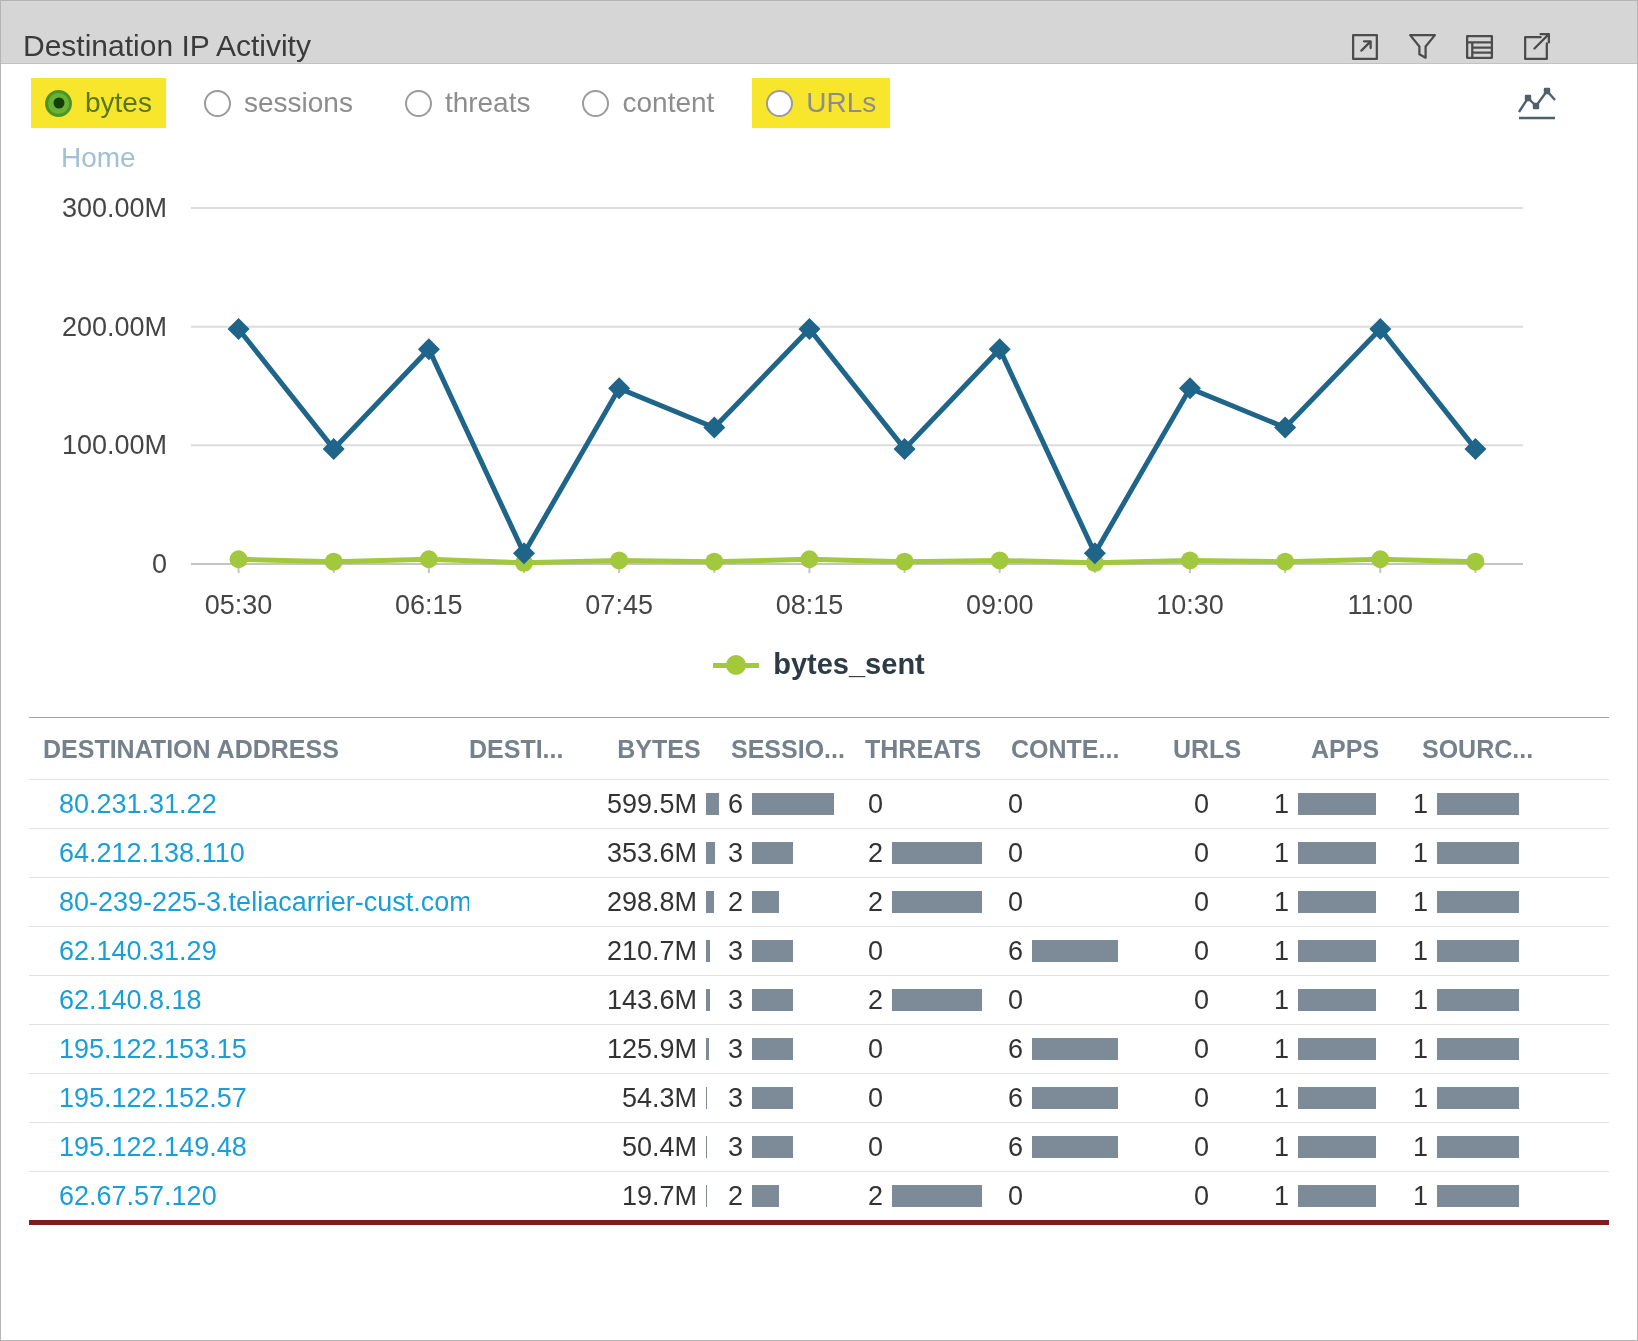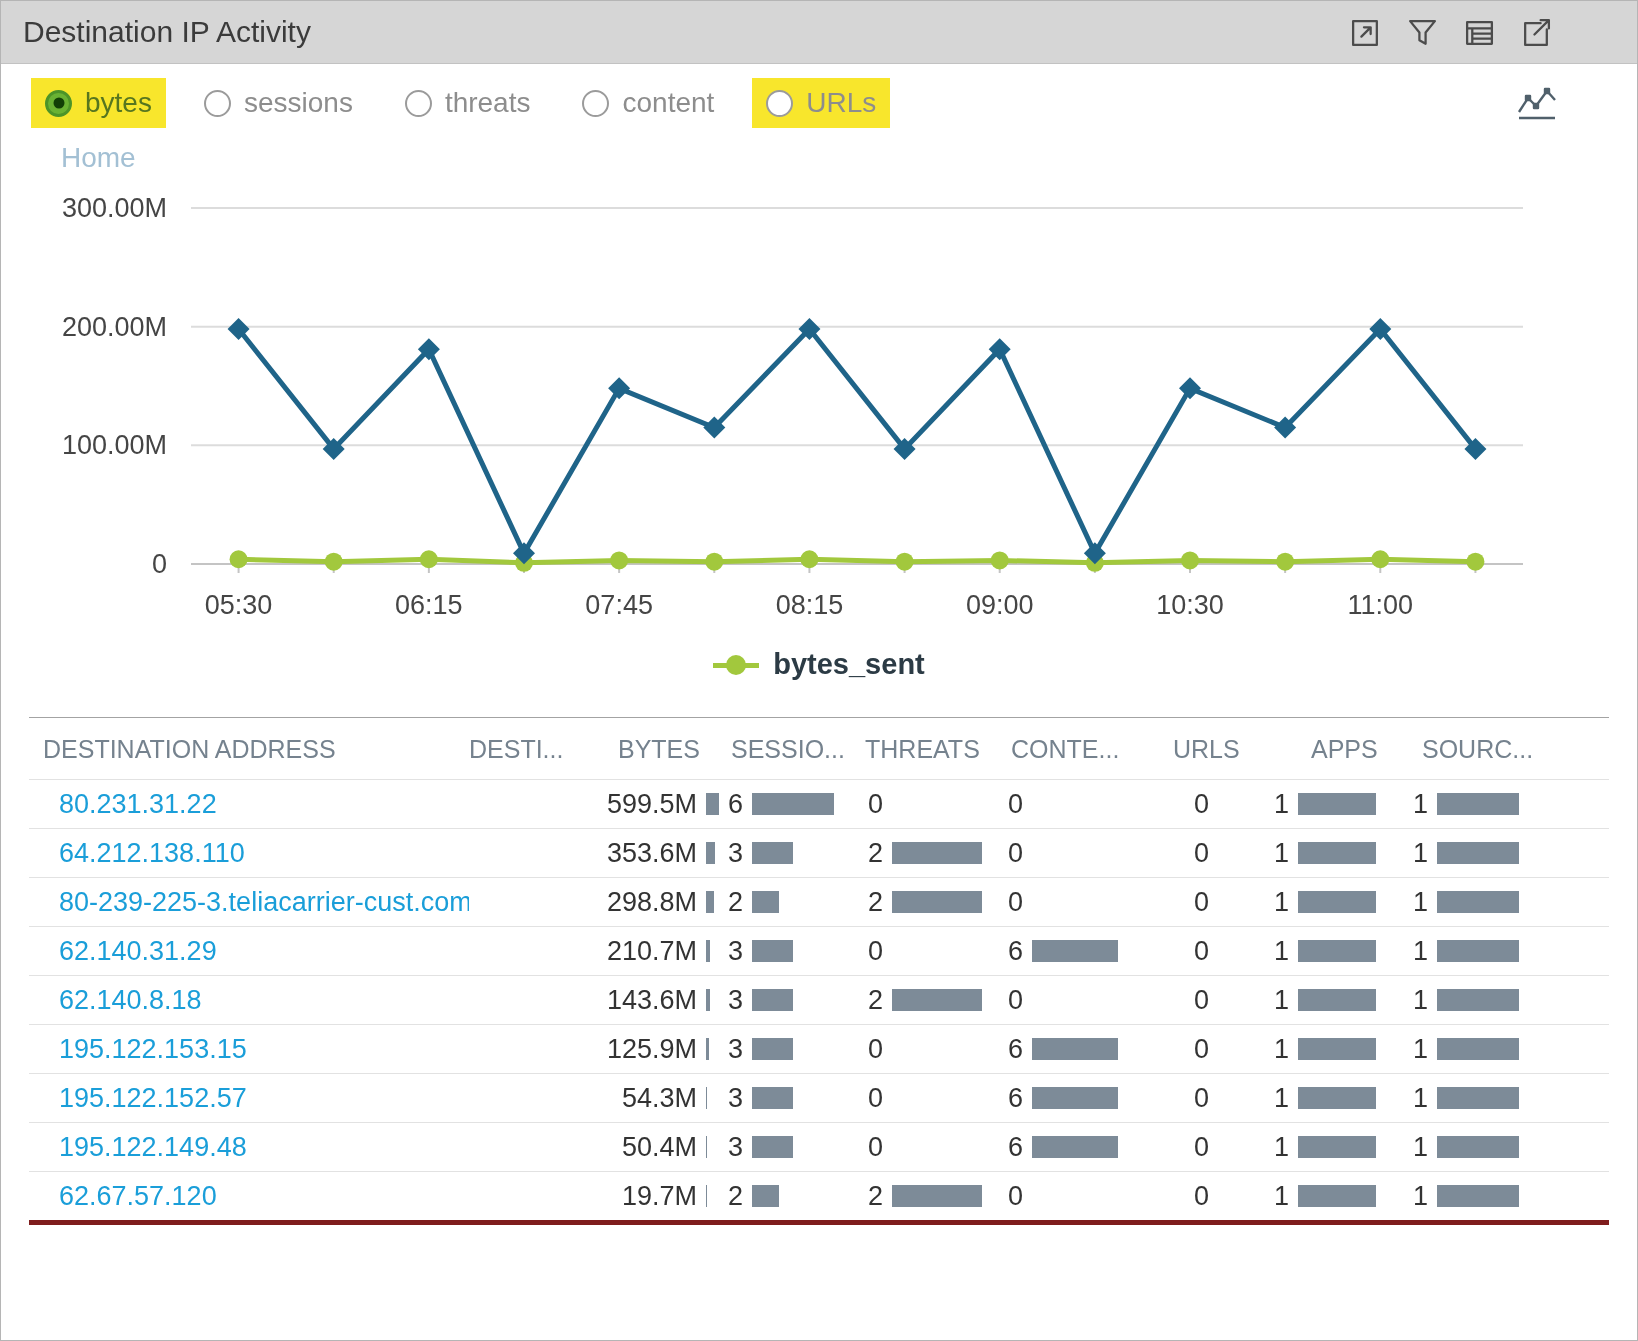--- a/index.html
+++ b/index.html
@@ -12,21 +12,21 @@
   .panel {
     width: 1638px; height: 1341px;
     border: 1px solid #b5b5b5;
     background: #fff;
     display: flex; flex-direction: column;
   }
   
   .header {
     height: 63px; flex: 0 0 auto;
     background: #d6d6d6;
-    display: flex; align-items: center;
+    display: flex; align-items: flex-end;
     padding: 0 84px 0 22px;
     border-bottom: 1px solid #c2c2c2;
   }
   .title { font-size: 30px; color: #3b3b3b; }
   .header-icons { margin-left: auto; display: flex; gap: 24px; align-items: center; }
   .hicon { width: 33px; height: 33px; cursor: pointer; display: inline-block; }
   .hicon svg { width: 100%; height: 100%; stroke: #4c4c4c; fill: none; stroke-width: 2.2; stroke-linecap: round; stroke-linejoin: round; }
   
   .toolbar { display: flex; align-items: center; padding: 14px 78px 0 30px; }
   .radio-group { display: flex; align-items: center; gap: 24px; }
@@ -49,21 +49,21 @@
   .legend-item { display: flex; align-items: center; gap: 14px; cursor: pointer; }
   .legend-label { font-size: 29px; font-weight: bold; color: #2c3b45; }
   .lmarker { position: relative; width: 46px; height: 26px; flex: 0 0 auto; }
   .lmarker .lline { position: absolute; top: 11px; left: 0; width: 100%; height: 5px; }
   .lmarker .ldot { position: absolute; top: 3px; left: 13px; width: 20px; height: 20px; border-radius: 50%; }
   .lmarker .ldiamond { position: absolute; top: 4px; left: 14px; width: 18px; height: 18px; transform: rotate(45deg); }
   
   .table-wrap { margin: 36px 28px 0 28px; }
   table { width: 100%; border-collapse: collapse; table-layout: fixed; }
   thead th {
-    font-size: 25px; font-weight: normal; color: #75828e;
+    font-size: 25px; font-weight: bold; color: #75828e;
     text-align: left; padding: 17px 0 15px 0;
     border-top: 1px solid #a3a3a3; cursor: pointer;
     white-space: nowrap; overflow: hidden;
   }
   tbody td {
     font-size: 27px; color: #333;
     padding: 9px 0 8px 0;
     border-top: 1px solid #e2e2e2;
     white-space: nowrap; overflow: hidden;
   }

